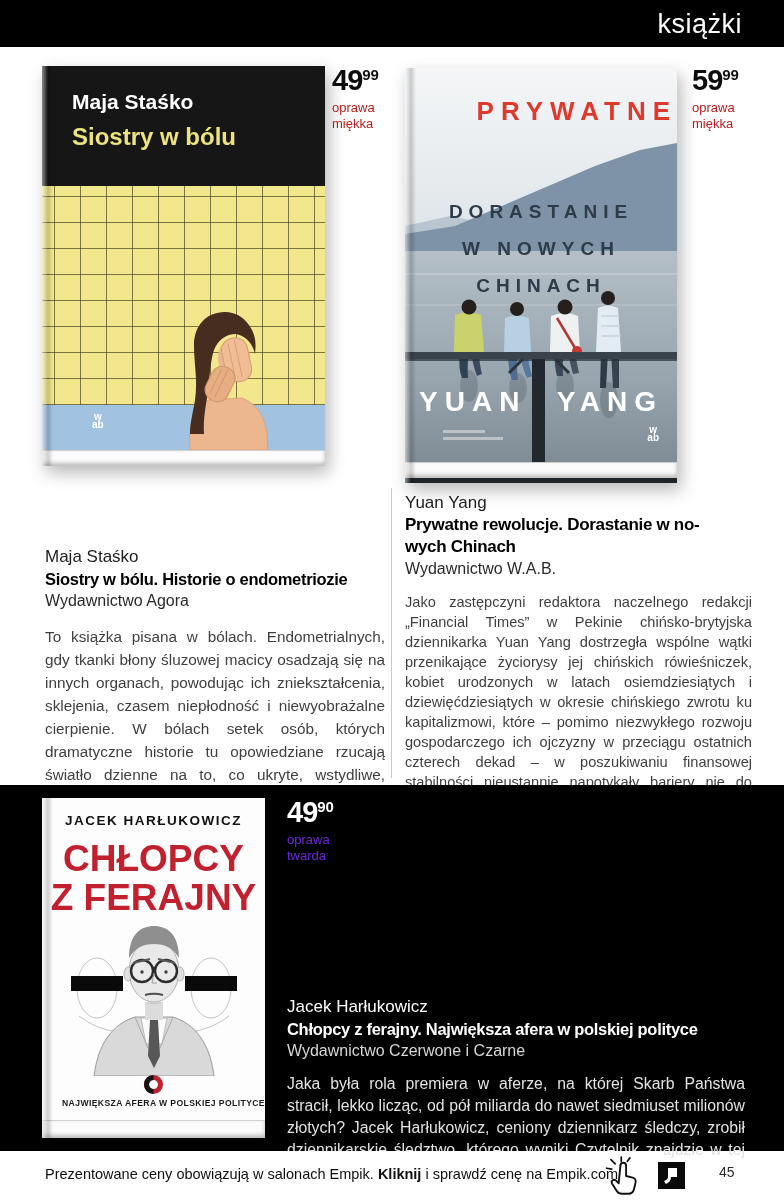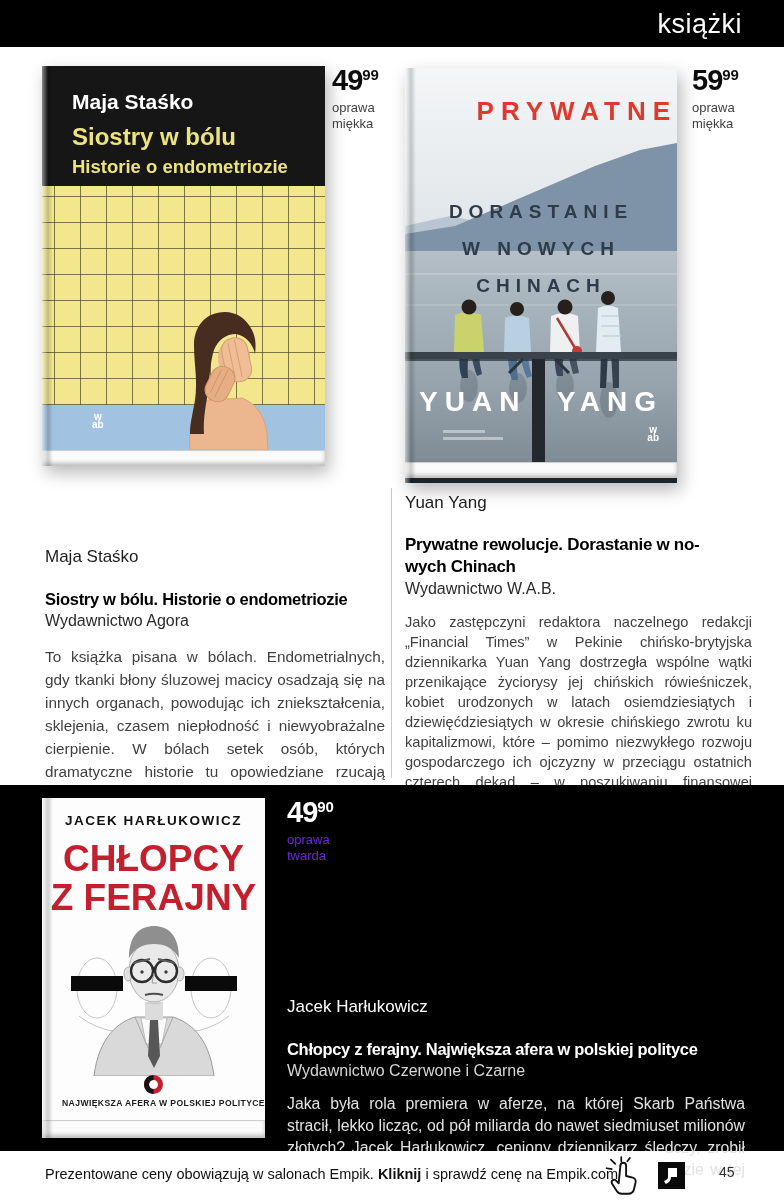--- a/index.html
+++ b/index.html
@@ -7,27 +7,27 @@
         font-family:"Liberation Sans", sans-serif; -webkit-font-smoothing:antialiased;}
   .abs{position:absolute;}
 
   
   #topbar{left:0;top:0;width:784px;height:47px;background:#000;}
   #section-title{right:42px;top:9px;color:#fff;font-size:27px;font-weight:500;letter-spacing:.5px;}
 
   
   .price{font-weight:bold;font-size:29px;letter-spacing:-1px;color:#0d0d0d;line-height:1;}
   .price .sup{font-size:15px;letter-spacing:0;vertical-align:10px;}
-  .binding{width:62px;font-size:13px;line-height:16px;color:#404040;margin-top:5px;}
+  .binding{width:62px;font-size:13px;line-height:16px;color:#b91c1c;margin-top:5px;}
   .white .price{color:#fff;}
   .white .binding{color:#6d28d9;}
 
   
   .author{font-size:17px;color:#1d1d1d;line-height:22px;}
-  .btitle{font-size:16.5px;font-weight:bold;color:#000;line-height:22px;letter-spacing:-0.3px;white-space:pre-line;margin-top:20px;}
+  .btitle{font-size:16.5px;font-weight:bold;color:#000;line-height:22px;letter-spacing:-0.3px;white-space:pre-line;}
   .publisher{font-size:16px;color:#2a2a2a;line-height:22px;}
   .desc{font-size:15.3px;line-height:23px;color:#3f3f3f;text-align:justify;margin:0;}
   .winfo .author{color:#fff;}
   .winfo .btitle{color:#fff;}
   .winfo .publisher{color:#d6d6d6;}
   .winfo .desc{color:#e2e2e2;}
 
   
   .cover{box-shadow:4px 7px 16px rgba(0,0,0,.28);}
   .spine{position:absolute;left:0;top:0;bottom:0;width:11px;
@@ -87,21 +87,20 @@
 <div id="page">
 
   <div class="abs" id="topbar">
     <span class="abs" id="section-title">książki</span>
   </div>
 
   <div class="abs cover" id="cover1">
     <div class="panel">
       <div class="c1-author">Maja Staśko</div>
       <div class="c1-t1">Siostry w bólu</div>
-      <div class="c1-t2">Historie o endometriozie</div>
     </div>
     <div class="grid"></div>
     <div class="band"></div>
     <div class="wab" style="left:50px;top:347px;">
       <div>w</div>
         <div>ab</div>
     </div>
     <svg class="woman" viewBox="0 0 106 140">
       <path d="M22 140 C20 112 26 98 40 90 L74 88 C90 94 97 108 99 124 L100 140 Z" fill="#ecb68e" stroke="#d79d72" stroke-width="0.8"></path>
       <ellipse cx="66" cy="48" rx="16" ry="20" fill="#ecb68e"></ellipse>

